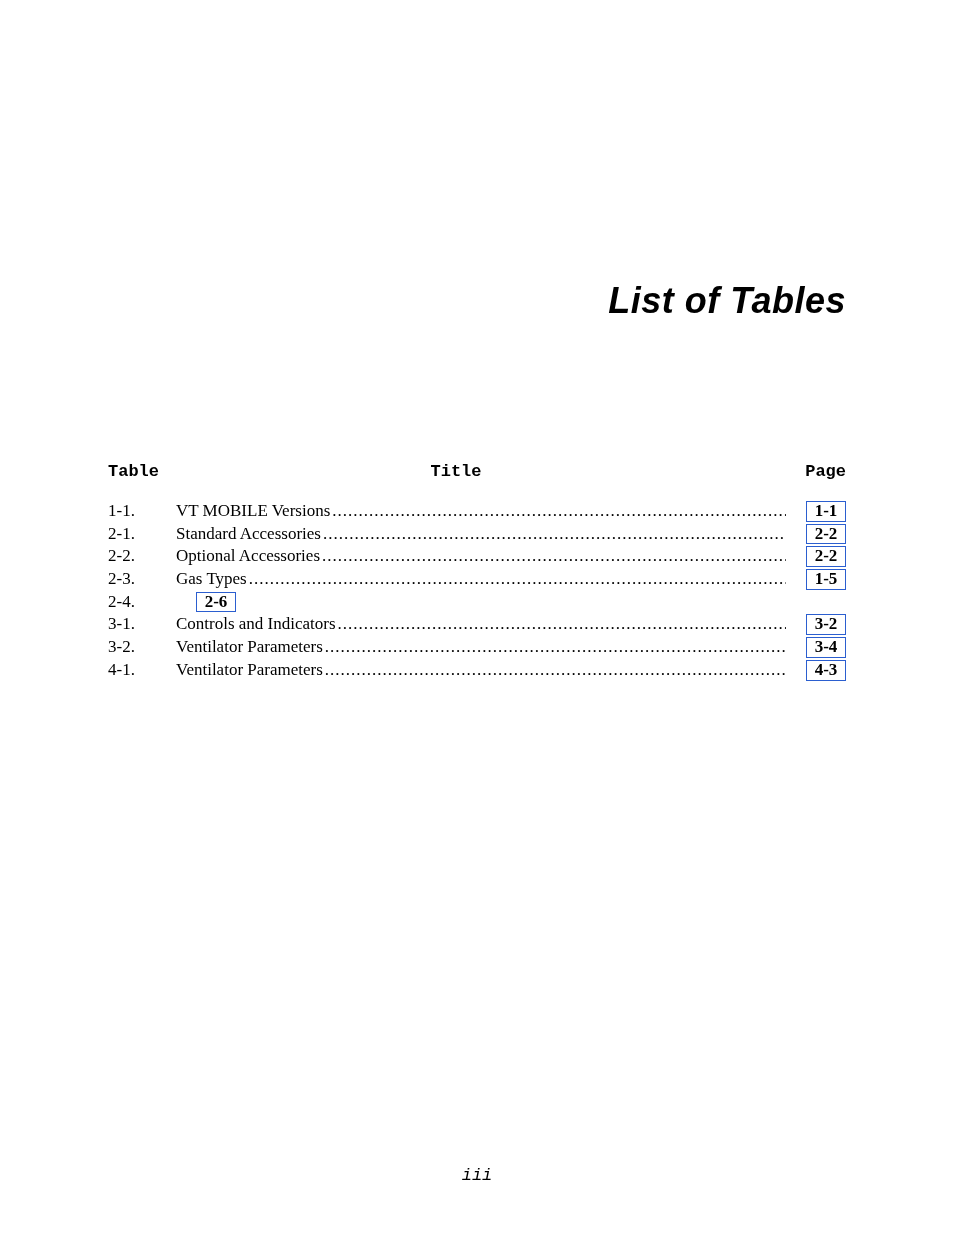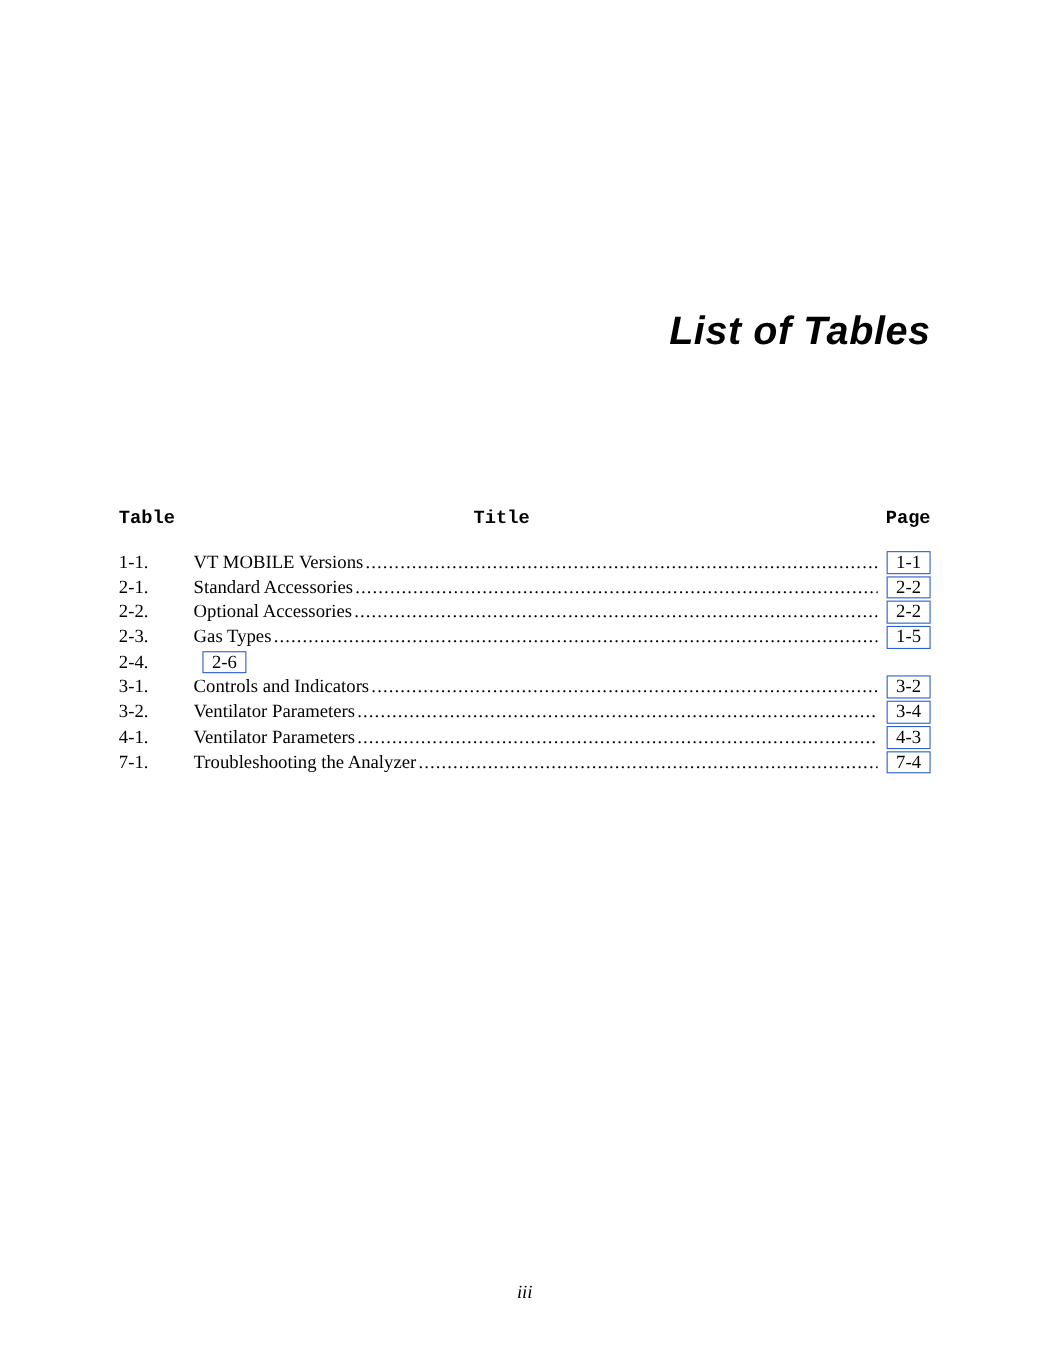--- a/index.html
+++ b/index.html
@@ -91,30 +91,31 @@
     .entry-dots::after {
       content: "............................................................................................................................................................................................................";
     }
     .entry-page {
       width: 40px;
       text-align: center;
       border: 1px solid #2b5ecf;
       color: #000;
       padding: 0 2px;
       white-space: nowrap;
-      margin-left: 8px;
+      margin-left: 20px;
       line-height: 1.1;
+      font-weight: bold;
     }
     .page-number {
       position: absolute;
       bottom: 50px;
       left: 0;
       width: 100%;
       text-align: center;
-      font-family: Liberation Serif, serif;
+      font-family: Liberation Mono, monospace;
       font-style: italic;
       font-size: 17px;
     }
   </style>
 </head>
 <body>
 
 <div class="page">
   <h1 class="main-title">List of Tables</h1>
 
@@ -187,26 +188,17 @@
       </div>
       <div class="toc-row">
         <span class="entry-num">4-1.</span>
         <span class="entry-gap"></span>
         <span class="entry-title-wrap">
           <span class="entry-title-text">Ventilator Parameters</span>
           <span class="entry-dots"></span>
         </span>
         <a class="entry-page">4-3</a>
       </div>
-      <div class="toc-row">
-        <span class="entry-num">7-1.</span>
-        <span class="entry-gap"></span>
-        <span class="entry-title-wrap">
-          <span class="entry-title-text">Troubleshooting the Analyzer</span>
-          <span class="entry-dots"></span>
-        </span>
-        <a class="entry-page">7-4</a>
-      </div>
     </div>
   </div>
 
   <div class="page-number">iii</div>
 </div>
 
 </body></html>

